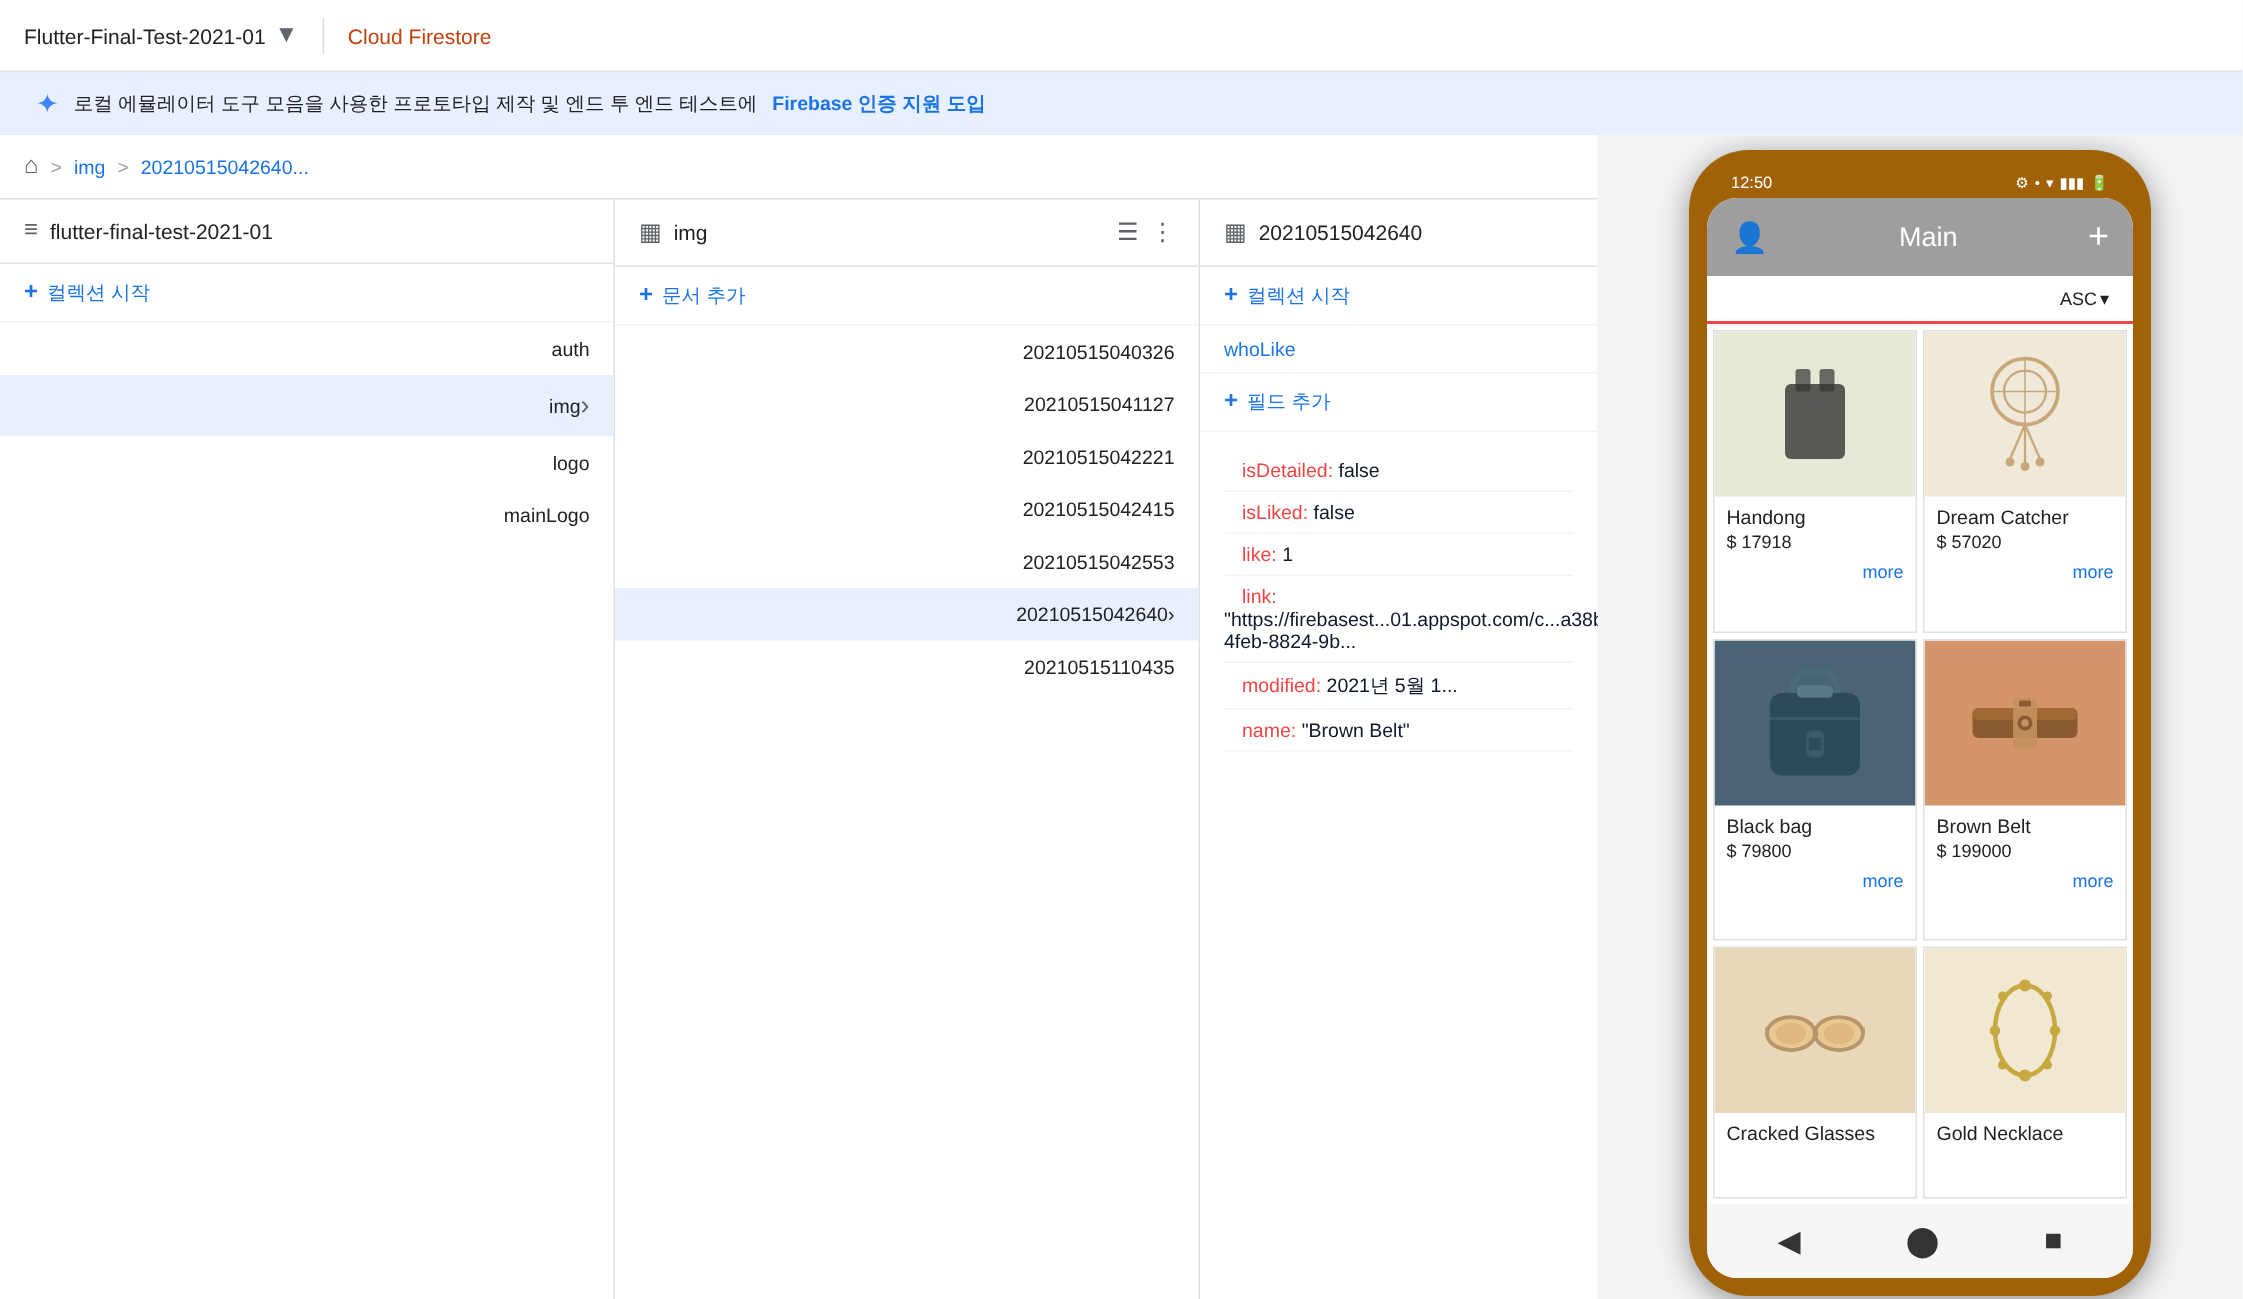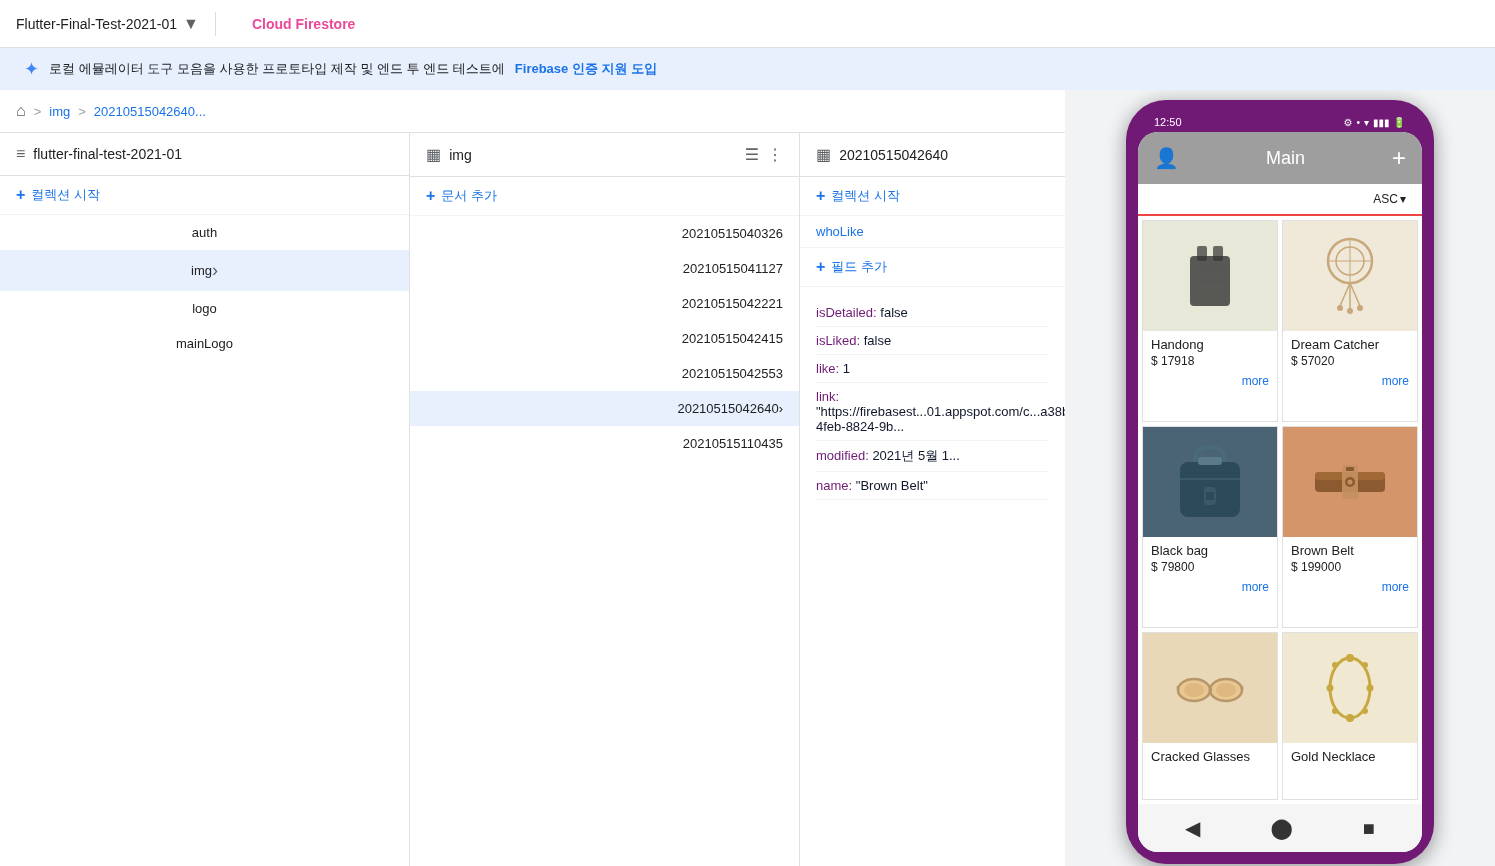--- a/index.html
+++ b/index.html
@@ -8,21 +8,21 @@
     
     .top-bar {
       display: flex; align-items: center; background: #fff; height: 48px;
       padding: 0 16px; border-bottom: 1px solid #e0e0e0; gap: 16px; flex-shrink: 0;
     }
     .top-bar-project {
       display: flex; align-items: center; gap: 6px; font-size: 14px; color: #202124; font-weight: 500;
     }
     .top-bar-project .chevron { color: #5f6368; font-size: 16px; }
     .top-bar-divider { width: 1px; height: 24px; background: #dadce0; }
-    .top-bar-service { font-size: 14px; color: #ec4899; font-weight: 700; margin-left: 20px; }
+    .top-bar-service { font-size: 14px; color: #c2410c; font-weight: 400; }
 
     
     .info-banner {
       background: #e8f0fe; padding: 10px 24px; display: flex; align-items: center;
       gap: 10px; font-size: 13px; color: #202124; flex-shrink: 0;
     }
     .info-banner .sparkle { color: #4285f4; font-size: 18px; }
 
     
     .main-content {
@@ -68,48 +68,48 @@
 
     .add-collection-btn {
       display: flex; align-items: center; gap: 6px; color: #1a73e8;
       padding: 10px 16px; font-size: 13px; cursor: pointer; flex-shrink: 0;
       border-bottom: 1px solid #f1f3f4;
     }
     .add-collection-btn .plus { font-size: 16px; font-weight: bold; }
 
     .collection-item {
       padding: 10px 16px; font-size: 13px; color: #202124; cursor: pointer;
-      display: flex; align-items: center; justify-content: center;
+      display: flex; align-items: center; justify-content: flex-end;
     }
     .collection-item.selected { background: #e8f0fe; font-weight: 500; }
     .collection-item .chevron-right { color: #5f6368; }
 
     .doc-item {
       padding: 10px 16px; font-size: 13px; color: #202124; cursor: pointer;
       display: flex; align-items: center; justify-content: flex-end;
     }
     .doc-item.selected { background: #e8f0fe; font-weight: 500; }
 
     .field-section {
       padding: 12px 16px; flex: 1; overflow-y: auto;
     }
     .field-row {
       padding: 6px 0; font-size: 13px; color: #202124;
       border-bottom: 1px solid #f1f3f4;
     }
-    .field-key { color: #701a75; }
+    .field-key { color: #ef4444; margin-left: 12px; }
     .field-value { color: #0f172a; }
 
     
     .phone-container {
       width: 430px; display: flex; align-items: flex-start; justify-content: center;
       padding: 10px; background: #f1f3f4; flex-shrink: 0;
     }
     .phone {
-      width: 308px; background: #701a75; border-radius: 40px;
+      width: 308px; background: #a16207; border-radius: 40px;
       padding: 12px; box-shadow: 0 4px 20px rgba(0,0,0,0.4);
       display: flex; flex-direction: column;
     }
     .phone-status-bar {
       display: flex; align-items: center; justify-content: space-between;
       padding: 4px 16px; color: #fff; font-size: 11px;
     }
     .phone-screen {
       background: #fff; border-radius: 20px; overflow: hidden;
       display: flex; flex-direction: column; height: 720px;

